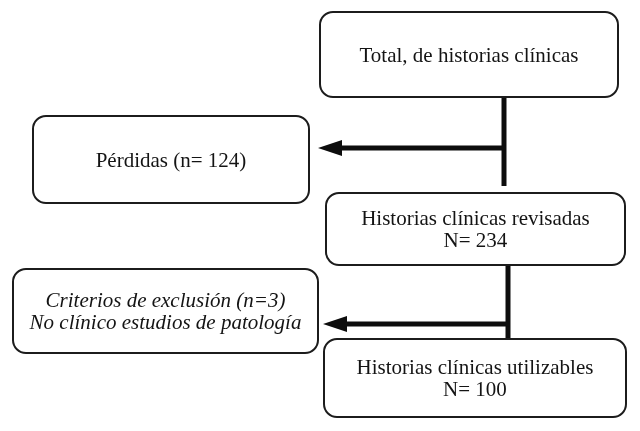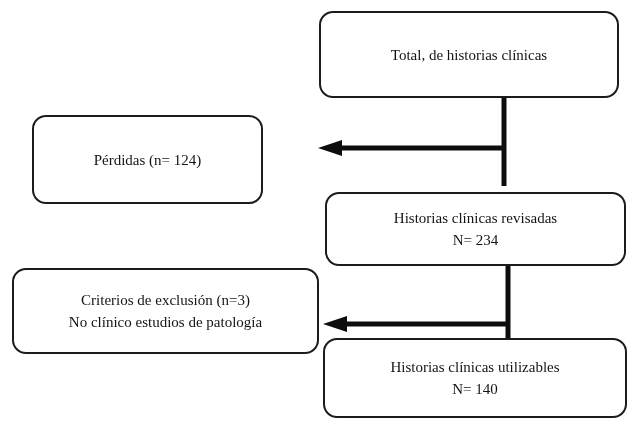--- a/index.html
+++ b/index.html
@@ -20,32 +20,32 @@
     position: absolute;
     box-sizing: border-box;
     border: 2px solid #1c1c1c;
     border-radius: 14px;
     background: #ffffff;
     display: flex;
     flex-direction: column;
     align-items: center;
     justify-content: center;
     text-align: center;
-    font-size: 15px;
+    font-size: 21px;
     line-height: 22px;
     padding: 2px 10px;
     z-index: 2;
   }
   .node .line {
     width: 100%;
   }
   #box-total       { left: 319px; top: 11px;  width: 300px; height: 87px; }
-  #box-perdidas    { left: 32px;  top: 115px; width: 231px; height: 89px; gap: 8px; }
+  #box-perdidas    { left: 32px;  top: 115px; width: 278px; height: 89px; gap: 8px; }
   #box-revisadas   { left: 325px; top: 180px; width: 301px; height: 74px; margin-top: 12px; }
-  #box-exclusion   { left: 12px;  top: 268px; width: 307px; height: 86px; }
+  #box-exclusion   { left: 12px;  top: 268px; width: 307px; height: 86px; font-style: italic; }
   #box-utilizables { left: 323px; top: 338px; width: 304px; height: 80px; }
   #connectors {
     position: absolute;
     left: 0;
     top: 0;
     width: 640px;
     height: 431px;
     z-index: 1;
   }
   #connectors line { stroke: #0d0d0d; stroke-width: 5; }
@@ -82,16 +82,16 @@
     <div class="line">N= 234</div>
   </div>
 
   <div class="node" id="box-exclusion">
     <div class="line">Criterios de exclusión (n=3)</div>
     <div class="line">No clínico estudios de patología</div>
   </div>
 
   <div class="node" id="box-utilizables">
     <div class="line">Historias clínicas utilizables</div>
-    <div class="line">N= 140</div>
+    <div class="line">N= 100</div>
   </div>
 
 </div>
 
 </body></html>

